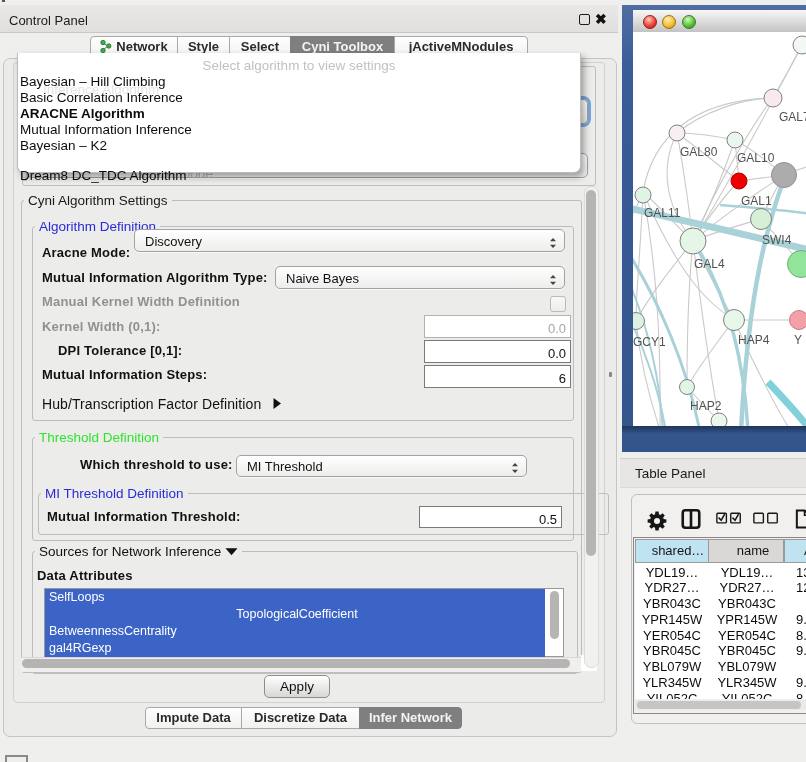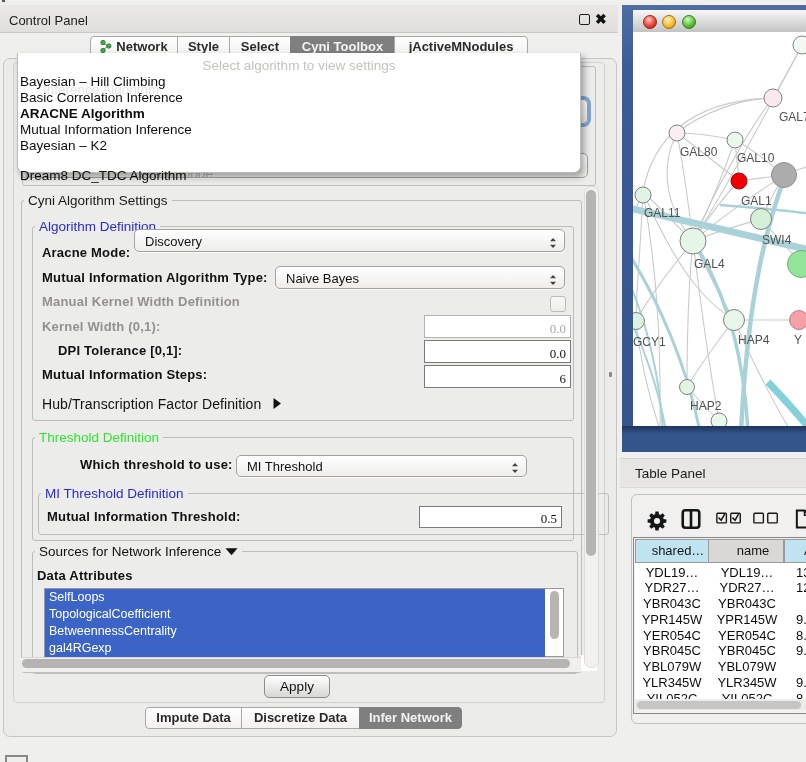--- a/index.html
+++ b/index.html
@@ -38,21 +38,21 @@
   
   .lbl{position:absolute;font-size:13px;letter-spacing:0.2px;font-weight:bold;color:#111;white-space:nowrap;}
   .lblr{position:absolute;font-size:14px;letter-spacing:0.1px;color:#111;white-space:nowrap;}
   .lbl.dis{color:#929190;}
   .combo{position:absolute;border:1px solid #a3a2a0;border-radius:5px;
     background:linear-gradient(#ffffff,#eeedec);box-shadow:0 1px 0 rgba(255,255,255,.7);}
   .combo .cv{position:absolute;left:10px;top:50%;transform:translateY(-50%);font-size:13px;color:#111;}
   .combo .arr{position:absolute;right:7px;top:50%;transform:translateY(-50%);width:8px;height:12px;}
   .combo.focus{box-shadow:0 0 0 3px #78a7dc;}
   .field{position:absolute;background:#fff;border:1px solid #7b7a78;font-size:13px;color:#111;
-    text-align:right;padding:4px 4px 0 0;font-family:Liberation Serif, serif;box-sizing:border-box;}
+    text-align:right;padding:4px 4px 0 0;font-family:Liberation Sans, sans-serif;box-sizing:border-box;}
   .field.dis{background:#fff;border:1px solid #b3b2b0;color:#a8a7a5;}
   .checkbox{position:absolute;width:14px;height:14px;border:1px solid #bcbbb9;border-radius:3px;
     background:linear-gradient(#f8f8f7,#ededec);}
 
   
   .popup{position:absolute;left:17px;top:53px;width:562px;height:119px;background:#fff;
     border:1px solid #bcbcbc;border-top:none;border-radius:0 0 7px 7px;
     box-shadow:3px 4px 7px rgba(0,0,0,.35);z-index:30;}
   .popup .prompt{position:absolute;left:50%;transform:translateX(-50%);top:5px;font-size:13.5px;color:#c2c1bf;}
   .popup .pitem{position:absolute;left:2px;font-size:13.5px;color:#0c0c0c;line-height:16px;}
@@ -227,21 +227,21 @@
 
   <div class="group" style="left:32px;top:551px;width:544px;height:121px;">
     <span class="gt" style="color:#111;"><span>Sources for Network Inference</span> <svg width="13" height="9" viewBox="0 0 13 9" style="vertical-align:0px;">
           <path d="M.5 1.2 6.5 8.3 12.5 1.2z" fill="#111"></path>
         </svg></span>
   </div>
   <span class="lbl" style="left:37px;top:568px;">Data Attributes</span>
 
   <div class="listbox">
     <div class="litem" style="top:0px;">SelfLoops</div>
-    <div class="litem" style="top:17px;">TopologicalCoefficient</div>
+    <div class="litem" style="top:17px;text-align:center;">TopologicalCoefficient</div>
     <div class="litem" style="top:34px;">BetweennessCentrality</div>
     <div class="litem" style="top:51px;">gal4RGexp</div>
     <div class="sbthumb" style="left:505px;top:2px;width:9px;height:48px;"></div>
   </div>
 
   <div class="abs" style="left:21px;top:657px;width:560px;height:14px;background:#f0efee;border-top:1px solid #d8d7d5;"></div>
   <div class="sbthumb" style="left:22px;top:659px;width:548px;height:9px;background:#b5b4b3;"></div>
 
   <div class="abs" style="left:581px;top:655px;width:16px;height:16px;background:#fff;"></div>
 

